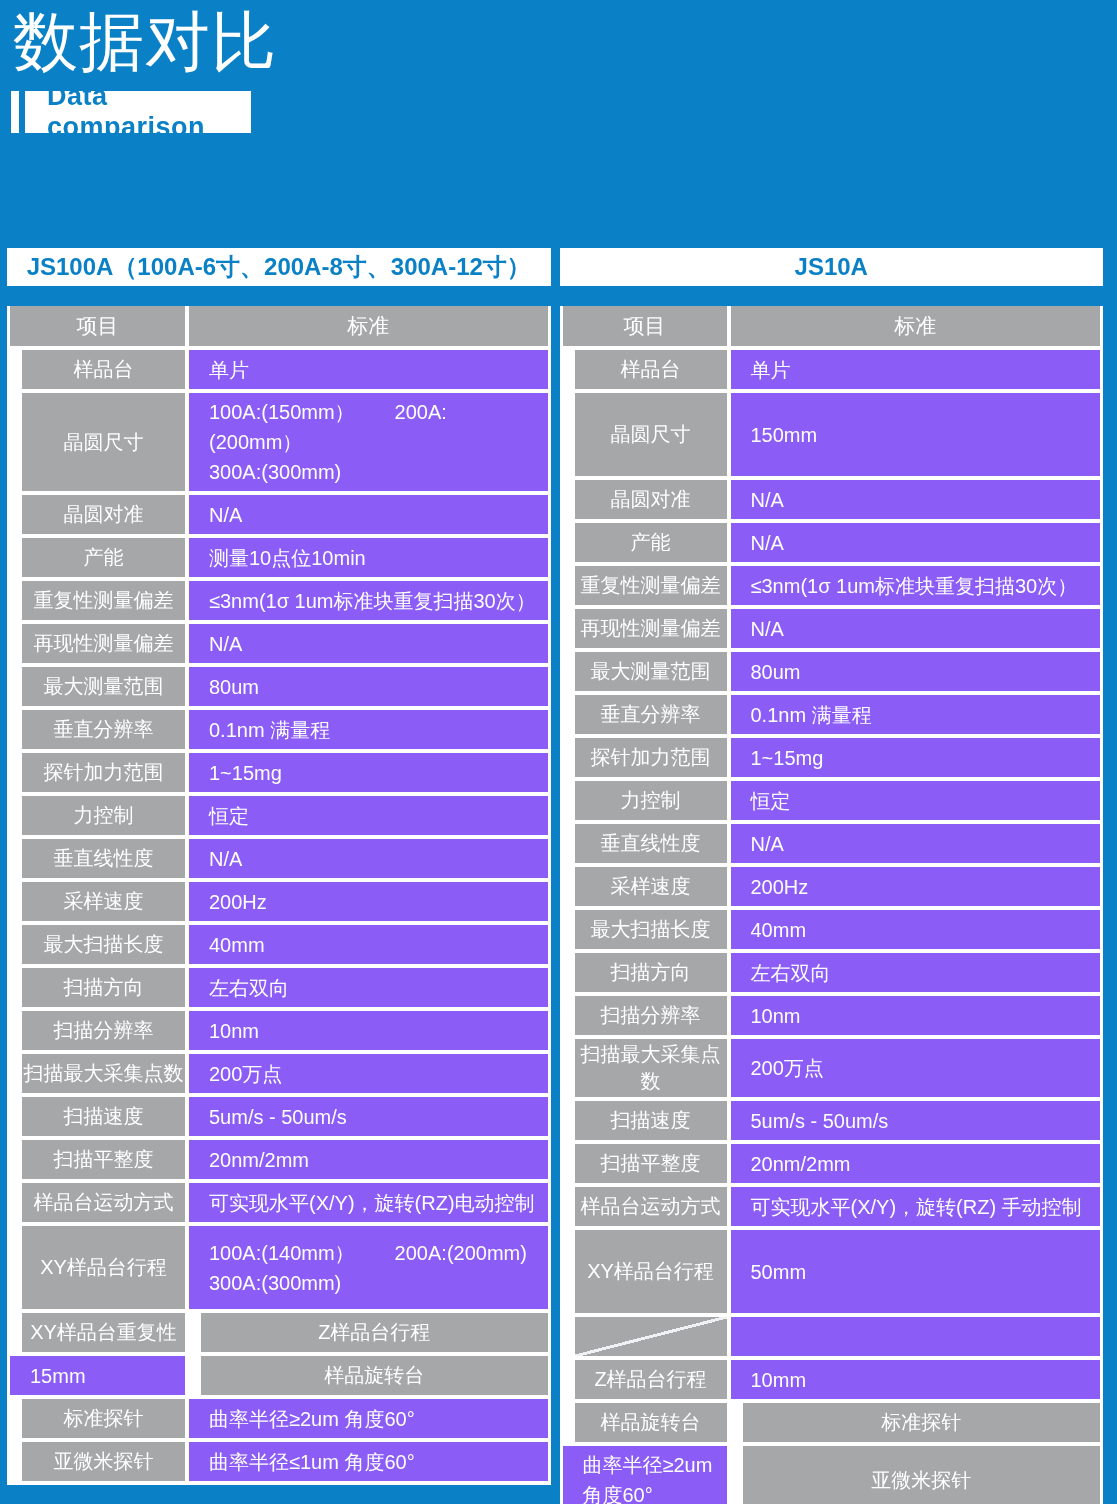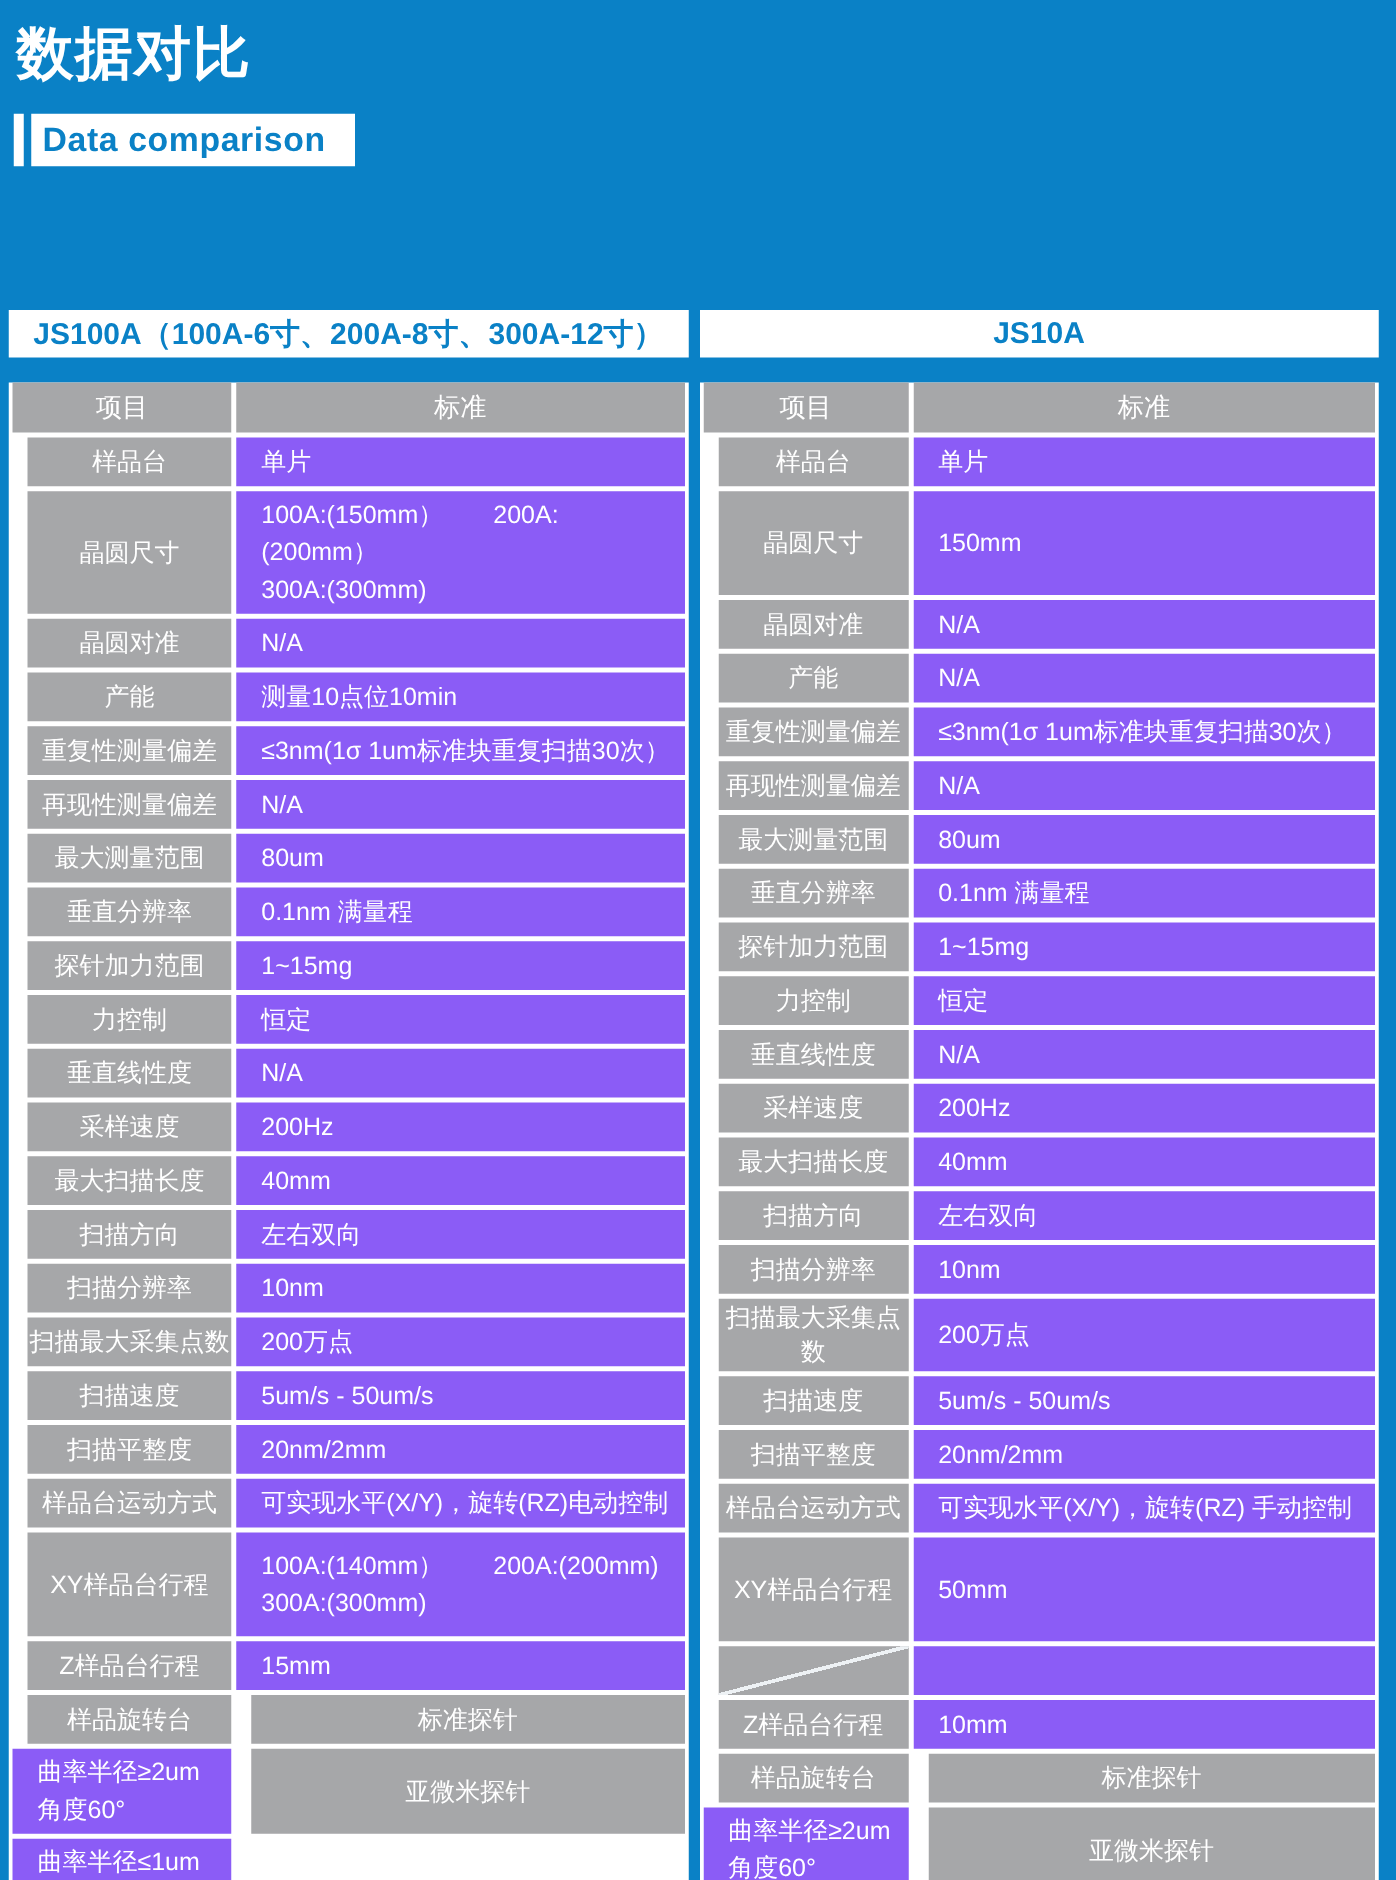--- a/index.html
+++ b/index.html
@@ -8,31 +8,31 @@
     background:#0a81c6;
     font-family:"Liberation Sans","DejaVu Sans",sans-serif;
     overflow:hidden;
     -webkit-font-smoothing:antialiased;
   }
   .page{box-sizing:border-box;width:1117px;height:1504px;padding-top:10px;}
 
   
   .page-title{
     margin:0 0 0 13px;
-    font-size:46px;line-height:64px;
-    font-weight:700;color:#ffffff;letter-spacing:1px;
+    font-size:65px;line-height:64px;
+    font-weight:400;color:#ffffff;letter-spacing:1px;
   }
   .subtitle-row{
     margin:17px 0 0 11px;
     display:flex;align-items:stretch;height:42px;
   }
   .subtitle-accent{width:8px;background:#ffffff;margin-right:6px;}
   .subtitle-box{
-    width:259px;background:#ffffff;box-sizing:border-box;
-    display:flex;align-items:center;padding-left:9px;
+    width:226px;background:#ffffff;box-sizing:border-box;
+    display:flex;align-items:center;padding-left:22px;
     color:#0a81c6;font-size:27px;font-weight:600;letter-spacing:0.5px;
   }
 
   
   .tables{
     display:grid;grid-template-columns:1fr 1fr;gap:9px;
     margin:115px 14px 0 7px;
   }
   .card-header{
     height:38px;background:#ffffff;
@@ -137,20 +137,21 @@
           <div class="cell val">200万点</div>
           <div class="cell lbl">扫描速度</div>
           <div class="cell val">5um/s - 50um/s</div>
           <div class="cell lbl">扫描平整度</div>
           <div class="cell val">20nm/2mm</div>
           <div class="cell lbl">样品台运动方式</div>
           <div class="cell val">可实现水平(X/Y)，旋转(RZ)电动控制</div>
           <div class="cell lbl tall">XY样品台行程</div>
           <div class="cell val tall">100A:(140mm）　　200A:(200mm)
 300A:(300mm)</div>
+          <div class="cell lbl">XY样品台重复性</div>
           <div class="cell lbl">Z样品台行程</div>
           <div class="cell val">15mm</div>
           <div class="cell lbl">样品旋转台</div>
           <div class="cell lbl">标准探针</div>
           <div class="cell val">曲率半径≥2um 角度60°</div>
           <div class="cell lbl">亚微米探针</div>
           <div class="cell val">曲率半径≤1um 角度60°</div>
         </div>
     </section>
 

